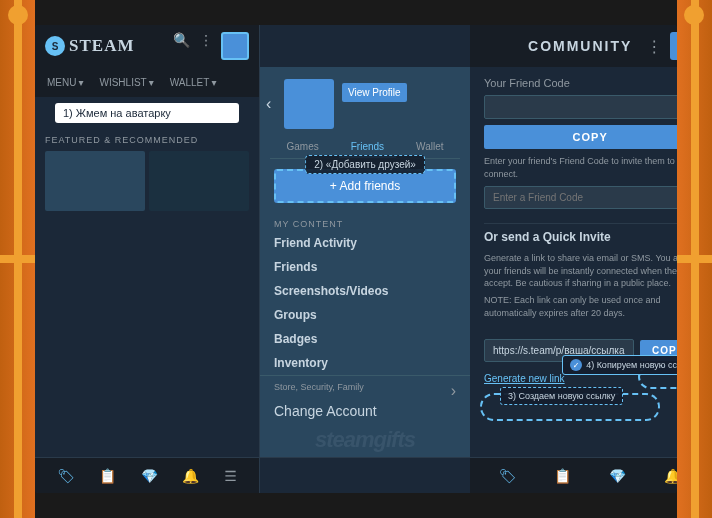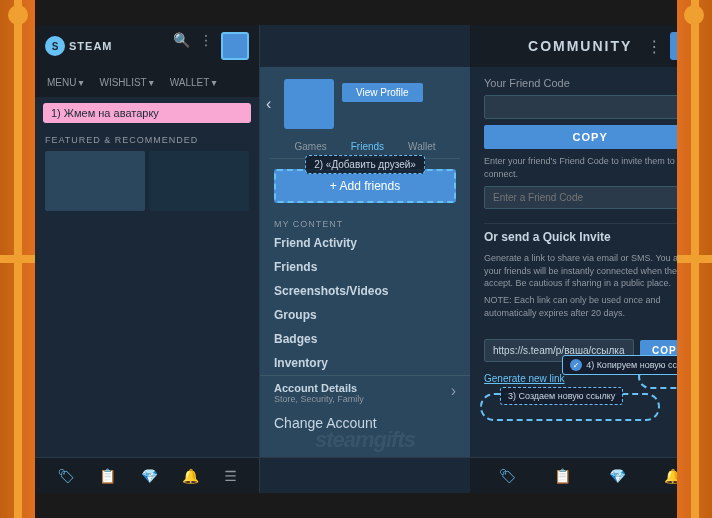--- a/index.html
+++ b/index.html
@@ -63,23 +63,24 @@
       border-radius: 50%;
       display: flex;
       align-items: center;
       justify-content: center;
       font-size: 10px;
       color: #1b2838;
       font-weight: bold;
     }
     .steam-text {
       color: #c7d5e0;
-      font-size: 11px;
+      font-size: 17px;
       font-weight: bold;
       letter-spacing: 1px;
+      font-family: Liberation Serif, serif;
     }
     .header-icons {
       margin-left: auto;
       display: flex;
       gap: 8px;
     }
     .header-icon {
       color: #8f98a0;
       font-size: 14px;
       cursor: pointer;
@@ -104,26 +105,26 @@
       color: #8f98a0;
       font-size: 10px;
       padding: 4px 8px;
       cursor: pointer;
       display: flex;
       align-items: center;
       gap: 2px;
     }
 
     .tooltip-box {
-      background: #f9a8d4;
+      background: #ffffff;
       color: #1b2838;
       font-size: 11px;
       padding: 4px 8px;
       border-radius: 3px;
-      margin: 6px 8px;
+      margin: 6px 20px;
       white-space: nowrap;
     }
 
     .featured-section {
       padding: 6px 10px;
       flex: 1;
     }
     .featured-label {
       color: #8f98a0;
       font-size: 9px;
@@ -188,31 +189,31 @@
       width: 50px;
       height: 50px;
       background: #4a90d9;
       border-radius: 3px;
       flex-shrink: 0;
     }
     .view-profile-btn {
       background: #4a90d9;
       color: white;
       font-size: 10px;
-      padding: 4px 14px;
+      padding: 4px 6px;
       border-radius: 2px;
       border: none;
       cursor: pointer;
       margin-top: 4px;
     }
 
     .profile-tabs {
       display: flex;
       justify-content: center;
-      gap: 0;
+      gap: 8px;
       border-bottom: 1px solid #3a5a6a;
       margin: 0 10px;
     }
     .profile-tab {
       color: #8f98a0;
       font-size: 10px;
       padding: 4px 12px;
       cursor: pointer;
       border-bottom: 2px solid transparent;
     }
@@ -572,21 +573,20 @@
 
     <div class="content-list">
       <div class="content-item">Friend Activity</div>
       <div class="content-item">Friends</div>
       <div class="content-item">Screenshots/Videos</div>
       <div class="content-item">Groups</div>
       <div class="content-item">Badges</div>
       <div class="content-item">Inventory</div>
       <div class="account-item">
         <span class="account-arrow">›</span>
-        <div class="account-title">Account Details</div>
         <div class="account-sub">Store, Security, Family</div>
       </div>
       <div class="change-account">Change Account</div>
     </div>
 
     <div style="position:absolute;bottom:40px;left:0;right:0;text-align:center;z-index:5;pointer-events:none;">
       <span class="watermark">steamgifts</span>
     </div>
 
     <div class="middle-bottom-bar">

